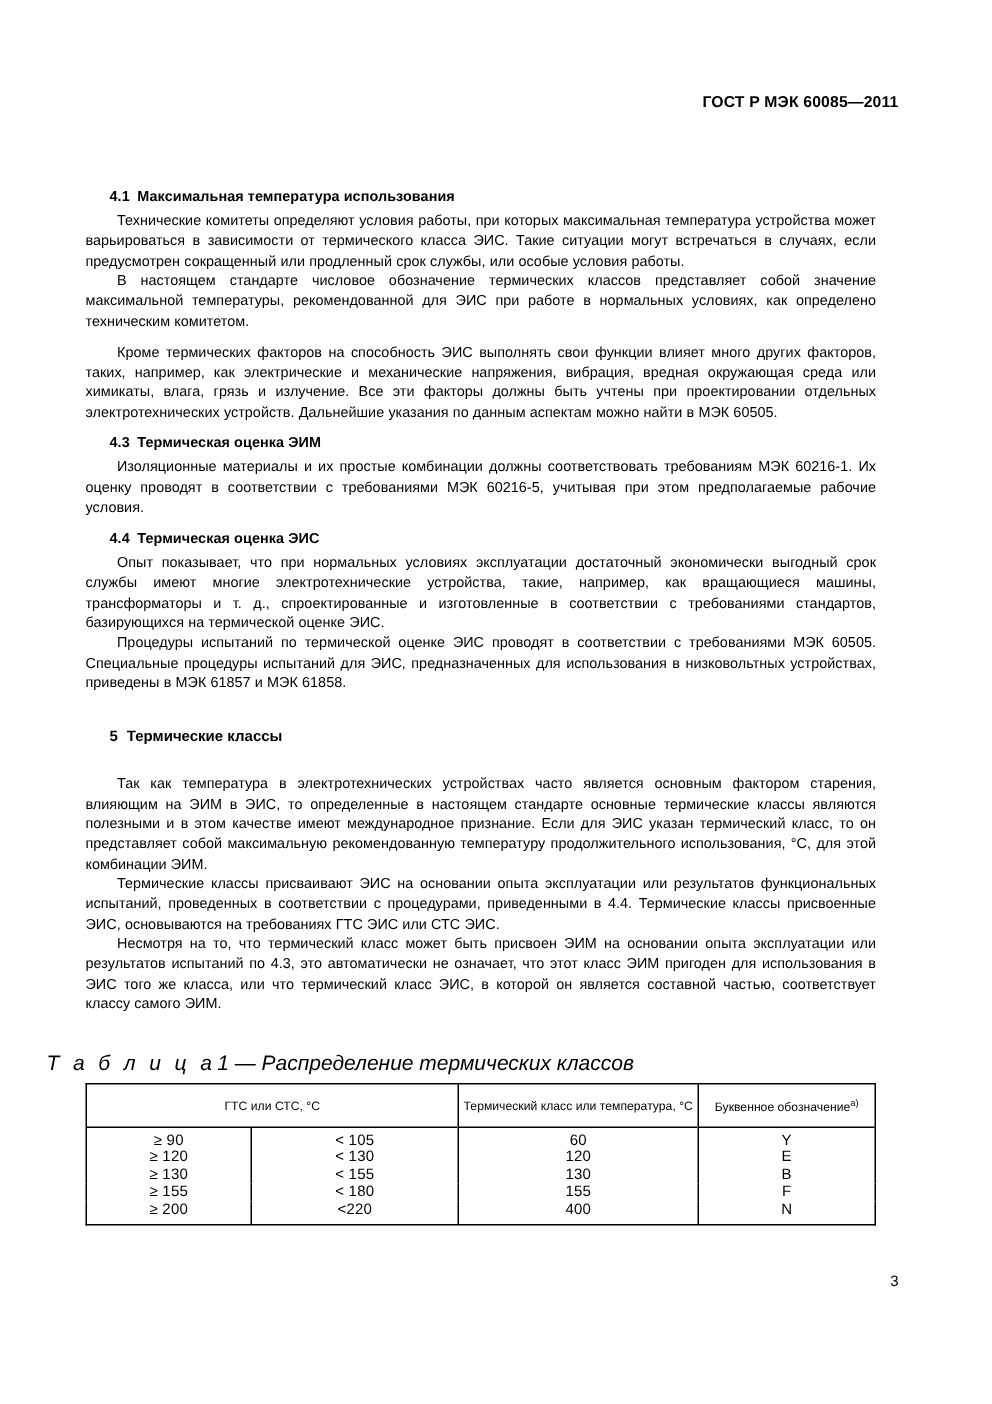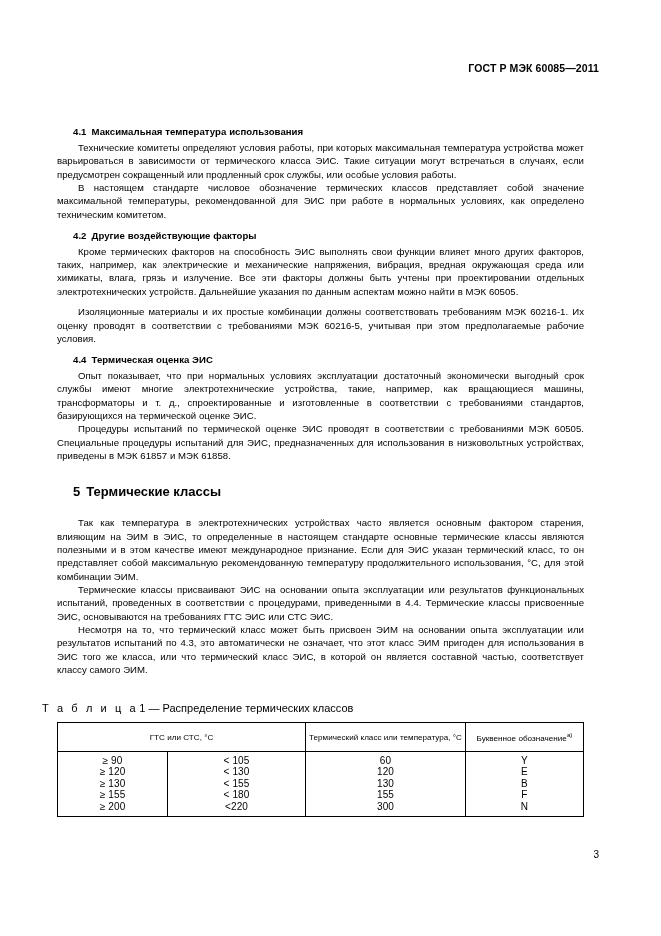--- a/index.html
+++ b/index.html
@@ -50,21 +50,21 @@
     font-weight: bold;
     margin: 0 0 2px 0;
     padding: 0;
     text-indent: 16px;
     line-height: 14px;
     letter-spacing: 0.05px;
   }
   h3.sec-head .num { margin-right: 5px; }
 
   h2.chapter-head {
-    font-size: 13px;
+    font-size: 10px;
     font-weight: bold;
     margin: 0;
     padding: 0;
     text-indent: 16px;
     line-height: 16px;
   }
   h2.chapter-head .num { margin-right: 6px; }
 
   p.body {
     font-size: 9.6px;
@@ -80,25 +80,26 @@
   }
   p.body.last-short { text-align: left; }
 
   .gap-sec   { height: 7.5px; }
   .gap-big   { height: 22px; }
   .gap-after-chapter { height: 16px; }
 
   
   .table-caption {
     position: absolute;
-    left: 42px;
+    left: 31px;
     top: 703px;
-    font-size: 11px;
+    font-size: 14px;
     line-height: 11px;
     white-space: nowrap;
+    font-style: italic;
   }
   .table-caption .tlabel { letter-spacing: 2.6px; }
   .table-caption .tnum   { letter-spacing: 0px; margin-left: 1px; }
 
   table.gost {
     position: absolute;
     left: 57px;
     top: 722px;
     width: 526px;
     border-collapse: collapse;
@@ -171,27 +172,27 @@
   <div class="content">
 
     <h3 class="sec-head">
       <span class="num">4.1</span><span>Максимальная температура использования</span>
     </h3>
     <p class="body">Технические комитеты определяют условия работы, при которых максимальная температура устройства может варьироваться в зависимости от термического класса ЭИС. Такие ситуации могут встречаться в случаях, если предусмотрен сокращенный или продленный срок службы, или особые условия работы.</p>
     <p class="body">В настоящем стандарте числовое обозначение термических классов представляет собой значение максимальной температуры, рекомендованной для ЭИС при работе в нормальных условиях, как определено техническим комитетом.</p>
 
     <div class="gap-sec"></div>
 
+    <p class="body">Кроме термических факторов на способность ЭИС выполнять свои функции влияет много других факторов, таких, например, как электрические и механические напряжения, вибрация, вредная окружающая среда или химикаты, влага, грязь и излучение. Все эти факторы должны быть учтены при проектировании отдельных электротехнических устройств. Дальнейшие указания по данным аспектам можно найти в МЭК 60505.</p>
+
+    <div class="gap-sec"></div>
+
     <h3 class="sec-head">
-      <span class="num">4.2</span><span>Другие воздействующие факторы</span>
+      <span class="num">4.3</span><span>Термическая оценка ЭИМ</span>
     </h3>
-    <p class="body">Кроме термических факторов на способность ЭИС выполнять свои функции влияет много других факторов, таких, например, как электрические и механические напряжения, вибрация, вредная окружающая среда или химикаты, влага, грязь и излучение. Все эти факторы должны быть учтены при проектировании отдельных электротехнических устройств. Дальнейшие указания по данным аспектам можно найти в МЭК 60505.</p>
-
-    <div class="gap-sec"></div>
-
     <p class="body">Изоляционные материалы и их простые комбинации должны соответствовать требованиям МЭК 60216-1. Их оценку проводят в соответствии с требованиями МЭК 60216-5, учитывая при этом предполагаемые рабочие условия.</p>
 
     <div class="gap-sec"></div>
 
     <h3 class="sec-head">
       <span class="num">4.4</span><span>Термическая оценка ЭИС</span>
     </h3>
     <p class="body">Опыт показывает, что при нормальных условиях эксплуатации достаточный экономически выгодный срок службы имеют многие электротехнические устройства, такие, например, как вращающиеся машины, трансформаторы и т. д., спроектированные и изготовленные в соответствии с требованиями стандартов, базирующихся на термической оценке ЭИС.</p>
     <p class="body">Процедуры испытаний по термической оценке ЭИС проводят в соответствии с требованиями МЭК 60505. Специальные процедуры испытаний для ЭИС, предназначенных для использования в низковольтных устройствах, приведены в МЭК 61857 и МЭК 61858.</p>
 
@@ -259,21 +260,21 @@
       </tr>
       <tr>
         <td>≥ 155</td>
         <td>&lt; 180</td>
         <td>155</td>
         <td class="endcol">F</td>
       </tr>
       <tr class="last-data">
         <td>≥ 200</td>
         <td>&lt;220</td>
-        <td>300</td>
+        <td>400</td>
         <td class="endcol">N</td>
       </tr>
     </tbody>
   </table>
 
   <div class="page-number">3</div>
 
 </div>
 
 </body></html>

